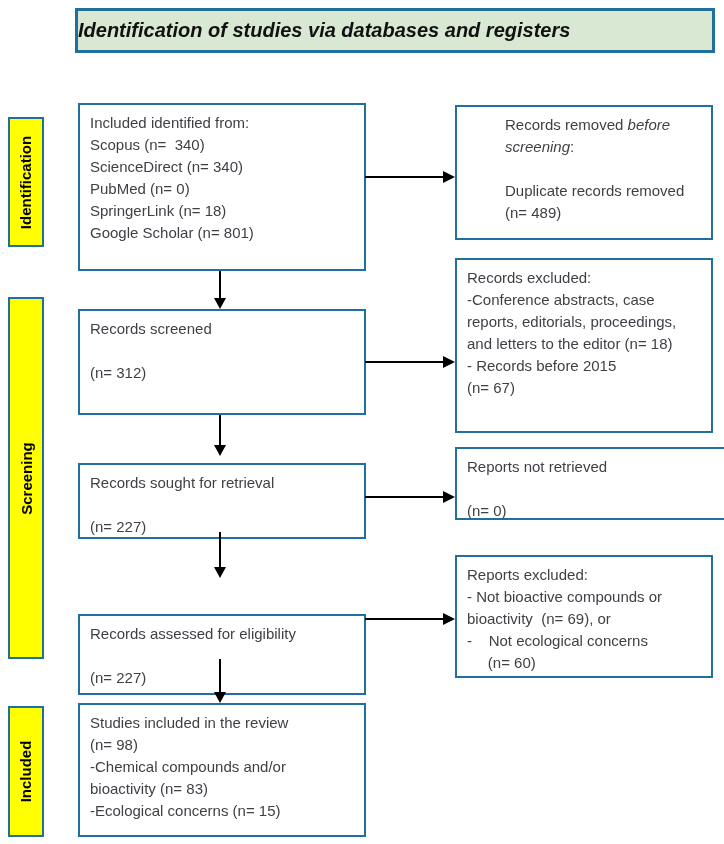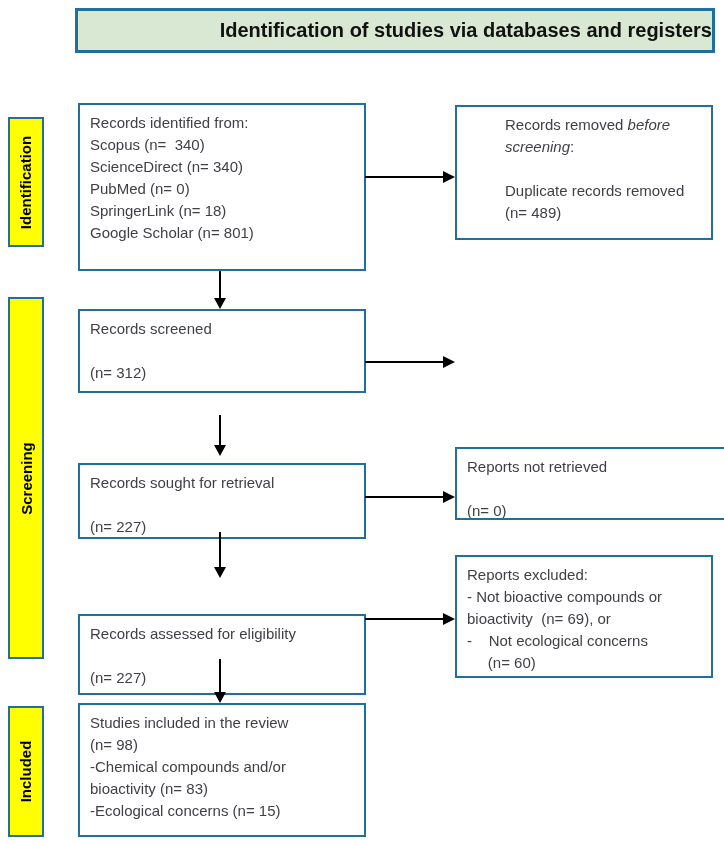--- a/index.html
+++ b/index.html
@@ -10,22 +10,22 @@
     --text:#3f3f46;
   }
   html,body{margin:0;padding:0;background:#ffffff;}
   .canvas{
     position:relative;width:724px;height:844px;background:#ffffff;
     font-family:"Liberation Sans",sans-serif;overflow:hidden;
   }
   .title-banner{
     position:absolute;left:75px;top:8px;width:640px;height:45px;
     background:var(--title-fill);border:3px solid var(--box-border);
-    box-sizing:border-box;display:flex;align-items:center;justify-content:flex-end;
-    font-weight:bold;font-size:20px;color:#111111;
+    box-sizing:border-box;display:flex;align-items:center;justify-content:flex-start;
+    font-weight:bold;font-size:20px;color:#111111;font-style:italic;
   }
   .stage{
     position:absolute;width:36px;background:var(--stage-fill);
     border:2px solid var(--box-border);box-sizing:border-box;
     display:flex;align-items:center;justify-content:center;
   }
   .stage span{
     transform:rotate(-90deg);white-space:nowrap;font-weight:bold;
     font-size:15px;color:#000000;
   }
@@ -62,29 +62,29 @@
     <span>Identification</span>
   </div>
   <div class="stage" style="left:8px;top:297px;height:362px;">
     <span>Screening</span>
   </div>
   <div class="stage" style="left:8px;top:706px;height:131px;">
     <span>Included</span>
   </div>
 
   <div class="flowbox" style="left:78px;top:103px;width:288px;height:168px;">
-      <div class="line">Records identified from:</div>
+      <div class="line">Included identified from:</div>
       <div class="line">Scopus (n=  340)</div>
       <div class="line">ScienceDirect (n= 340)</div>
       <div class="line">PubMed (n= 0)</div>
       <div class="line">SpringerLink (n= 18)</div>
       <div class="line">Google Scholar (n= 801)</div>
     </div>
 
-  <div class="flowbox" style="left:78px;top:309px;width:288px;height:84px;">
+  <div class="flowbox" style="left:78px;top:309px;width:288px;height:106px;">
       <div class="line">Records screened</div>
       <div class="line"></div>
       <div class="line">(n= 312)</div>
     </div>
 
   <div class="flowbox" style="left:78px;top:456px;width:288px;height:76px;margin-top:7px;">
       <div class="line">Records sought for retrieval</div>
       <div class="line"></div>
       <div class="line">(n= 227)</div>
     </div>
@@ -103,20 +103,26 @@
     </div>
 
   <div class="flowbox" style="left:455px;top:105px;width:258px;height:135px;padding-left:48px;">
     <div class="line"><span>Records removed </span><span class="it">before screening</span><span>:</span></div>
     <div>
         <div class="line"></div>
         <div class="line">Duplicate records removed (n= 489)</div>
       </div>
   </div>
 
+  <div class="flowbox" style="left:455px;top:258px;width:258px;height:175px;">
+      <div class="line">Records excluded:</div>
+      <div class="line">-Conference abstracts, case reports, editorials, proceedings, and letters to the editor (n= 18)</div>
+      <div class="line">- Records before 2015</div>
+      <div class="line">(n= 67)</div>
+    </div>
 
   <div class="flowbox" style="left:455px;top:447px;width:300px;height:73px;">
       <div class="line">Reports not retrieved</div>
       <div class="line"></div>
       <div class="line">(n= 0)</div>
     </div>
 
   <div class="flowbox" style="left:455px;top:555px;width:258px;height:123px;">
       <div class="line">Reports excluded:</div>
       <div class="line">- Not bioactive compounds or bioactivity  (n= 69), or</div>

